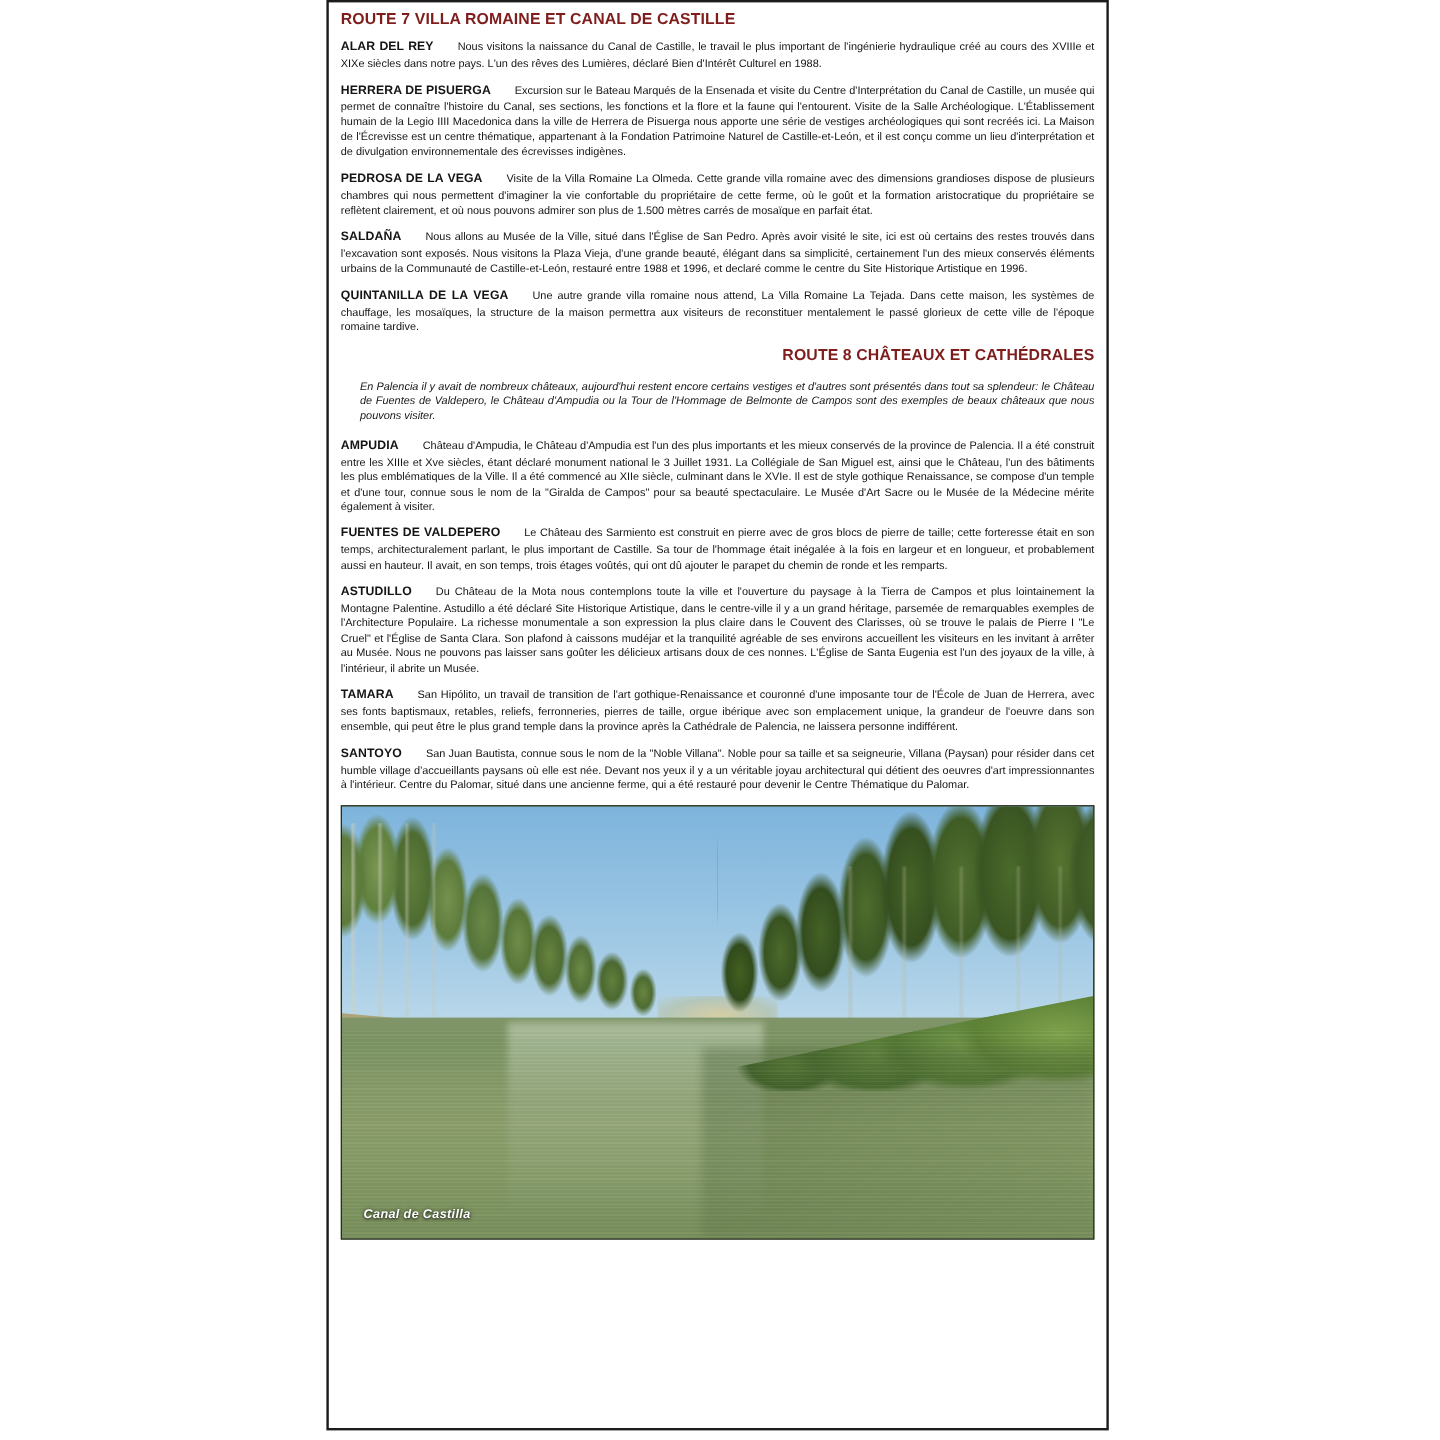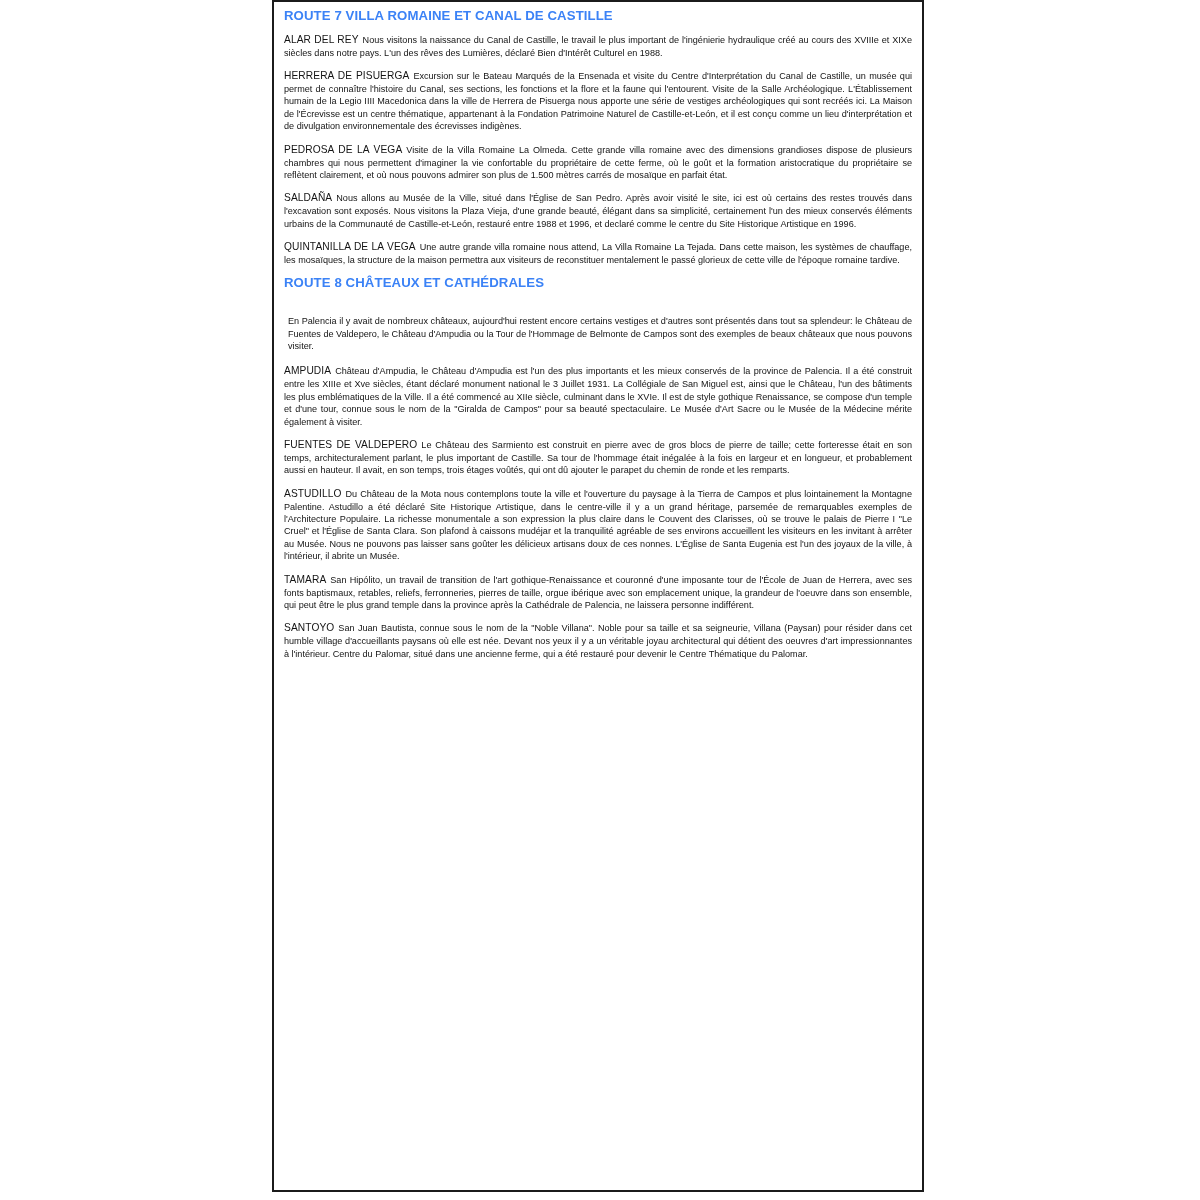--- a/index.html
+++ b/index.html
@@ -28,55 +28,57 @@
     top: 0px;
     width: 652px;
     height: 1192px;
     background: #ffffff;
     border: 2px solid #1b1b1b;
     box-sizing: border-box;
     padding: 4px 10px 0 10px;
   }
 
   .route-heading {
-    color: #3b82f6;
+    color: #7f1d1d;
     font-weight: bold;
     font-size: 13.2px;
     letter-spacing: 0.1px;
     margin: 3px 0 9px 0;
     line-height: 1.12;
   }
   .route-heading.second {
     margin-top: 2px;
-    margin-bottom: 24px;
+    margin-bottom: 12px;
+    text-align: right;
   }
 
   .entry {
     margin: 0 0 10px 0;
     font-size: 9.1px;
     line-height: 1.365;
     color: #141414;
     text-align: justify;
     text-justify: inter-word;
     hyphens: none;
   }
   .entry .town {
-    font-weight: normal;
+    font-weight: bold;
     font-size: 10.2px;
     letter-spacing: 0.1px;
-    padding-right: 4px;
+    padding-right: 20px;
   }
   .entry .body { }
 
   .plain {
-    margin: 0 0 12px 4px;
+    margin: 0 0 12px 16px;
     font-size: 9.1px;
     line-height: 1.365;
     color: #141414;
     text-align: justify;
+    font-style: italic;
   }
 
   
   .photo-wrap {
     position: relative;
     width: 100%;
     height: 362px;
     margin-top: 6px;
     border: 1px solid #2a2a2a;
     box-sizing: border-box;
@@ -302,15 +304,33 @@
     </p>
 
     <p class="entry">
       <span class="town">TAMARA</span><span class="body">San Hipólito, un travail de transition de l'art gothique-Renaissance et couronné d'une imposante tour de l'École de Juan de Herrera, avec ses fonts baptismaux, retables, reliefs, ferronneries, pierres de taille, orgue ibérique avec son emplacement unique, la grandeur de l'oeuvre dans son ensemble, qui peut être le plus grand temple dans la province après la Cathédrale de Palencia, ne laissera personne indifférent.</span>
     </p>
 
     <p class="entry">
       <span class="town">SANTOYO</span><span class="body">San Juan Bautista, connue sous le nom de la "Noble Villana". Noble pour sa taille et sa seigneurie, Villana (Paysan) pour résider dans cet humble village d'accueillants paysans où elle est née. Devant nos yeux il y a un véritable joyau architectural qui détient des oeuvres d'art impressionnantes à l'intérieur. Centre du Palomar, situé dans une ancienne ferme, qui a été restauré pour devenir le Centre Thématique du Palomar.</span>
     </p>
 
+    <div class="photo-wrap">
+      <div class="photo">
+        <div class="sky"></div>
+        <div class="vanish"></div>
+        <div class="trees-left"></div>
+        <div class="trunks-left"></div>
+        <div class="trees-right"></div>
+        <div class="trunks-right"></div>
+        <div class="bank-left"></div>
+        <div class="bank-left-grass"></div>
+        <div class="water"></div>
+        <div class="water-hi"></div>
+        <div class="bank-right"></div>
+        <div class="water-shadow"></div>
+        <div class="ripples"></div>
+      </div>
+      <div class="photo-caption">Canal de Castilla</div>
+    </div>
 
   </div>
 </div>
 
 </body></html>

